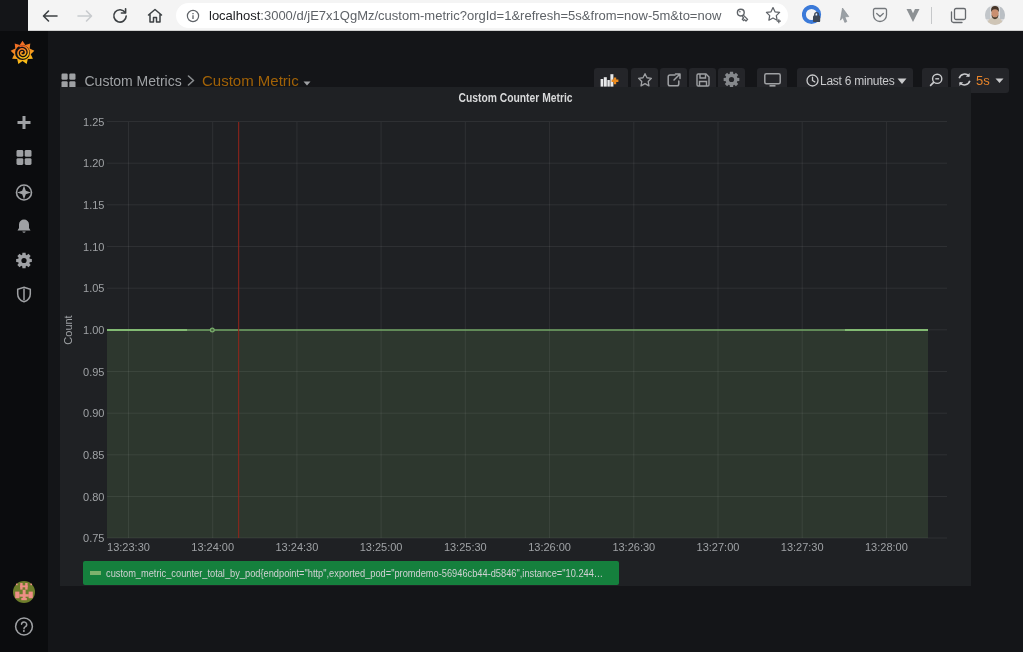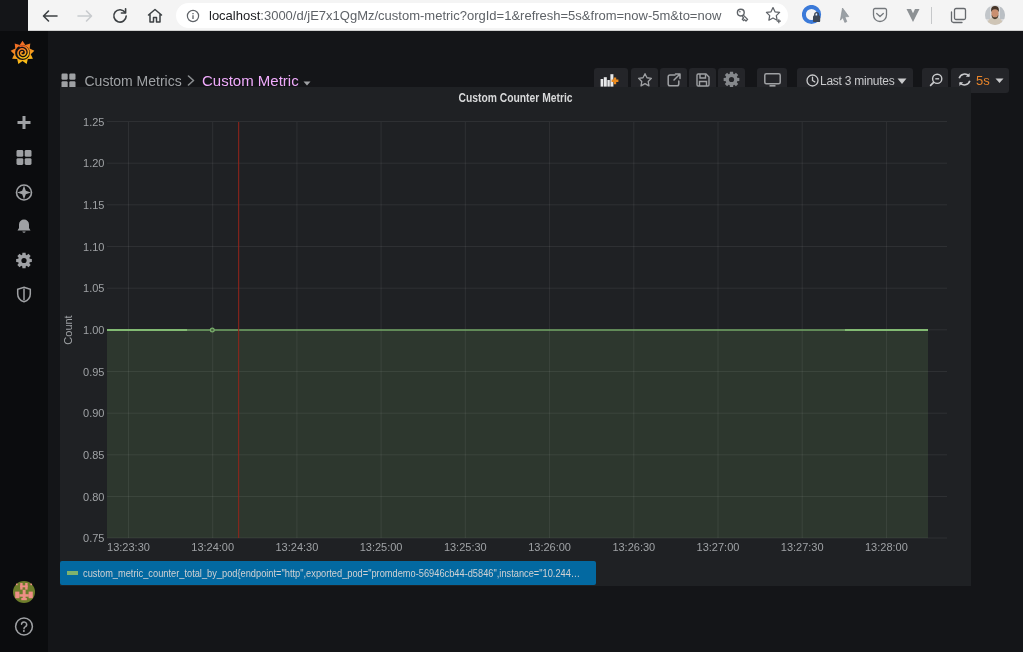--- a/index.html
+++ b/index.html
@@ -13,21 +13,21 @@
   #urltext{position:absolute;left:181px;top:8px;font-size:13px;color:#5f6368;white-space:nowrap;}
   #urltext b{color:#202124;font-weight:normal;}
   #app{position:absolute;left:0;top:31px;width:1023px;height:621px;background:#141518;}
   #sidebar{position:absolute;left:0;top:0;width:48px;height:621px;background:#0b0c0e;}
   .sic{position:absolute;left:0;width:48px;text-align:center;}
   #navbar{position:absolute;left:48px;top:0;width:975px;height:34px;margin-top:28px;}
   .navbtn{position:absolute;top:9px;height:25px;background:#242529;border-radius:3px;}
   #panel{position:absolute;left:60px;top:56px;width:911px;height:499px;background:#1f2124;}
   #ptitle{position:absolute;left:0;top:4px;width:911px;text-align:center;color:#d8d9da;
           font-size:12px;font-weight:bold;transform:scaleX(0.86);}
-  #legendbox{position:absolute;left:0;top:474px;width:536px;height:24px;background:#0369a1;border-radius:2px;}
+  #legendbox{position:absolute;left:23px;top:474px;width:536px;height:24px;background:#15803d;border-radius:2px;}
   #legendbox .dash{position:absolute;left:7px;top:10px;width:11px;height:4px;background:#7eb26d;}
   #legendbox .ltext{position:absolute;left:23px;top:6px;font-size:11px;color:#d0d1d3;white-space:nowrap;transform:scaleX(0.842);transform-origin:0 50%;}
 </style>
 </head>
 <body>
 
   <div id="chrome">
     <svg class="cicon" style="left:12px;top:6px" width="20" height="20" viewBox="0 0 20 20">
       <path d="M17 10 H4 M8.5 5 L3.5 10 L8.5 15" stroke="#3c4043" stroke-width="1.6" fill="none" stroke-linecap="round" stroke-linejoin="round"></path>
     </svg>
@@ -162,21 +162,21 @@
       <svg style="position:absolute;left:13px;top:14px" width="15" height="15" viewBox="0 0 15 15">
         <rect x="0.5" y="0.5" width="6.2" height="6.2" rx="1.2" fill="#9fa1a4"></rect>
         <rect x="8.3" y="0.5" width="6.2" height="6.2" rx="1.2" fill="#9fa1a4"></rect>
         <rect x="0.5" y="8.3" width="6.2" height="6.2" rx="1.2" fill="#9fa1a4"></rect>
         <rect x="8.3" y="8.3" width="6.2" height="6.2" rx="1.2" fill="#9fa1a4"></rect>
       </svg>
       <div style="position:absolute;left:36.5px;top:14px;font-size:14px;color:#9fa2a5;">Custom Metrics</div>
       <svg style="position:absolute;left:139px;top:16px" width="8" height="11" viewBox="0 0 8 11">
         <path d="M1.5 1 L6.5 5.5 L1.5 10" stroke="#8a8d90" stroke-width="1.6" fill="none" stroke-linecap="round" stroke-linejoin="round"></path>
       </svg>
-      <div style="position:absolute;left:154px;top:13px;font-size:15px;color:#f0abfc;">Custom Metric</div>
+      <div style="position:absolute;left:154px;top:13px;font-size:15px;color:#a16207;">Custom Metric</div>
       <svg style="position:absolute;left:255px;top:22px" width="8" height="5" viewBox="0 0 8 5">
         <path d="M0.5 0.5 L4 4.5 L7.5 0.5 Z" fill="#9fa1a4"></path>
       </svg>
 
       <div class="navbtn" style="left:546px;width:34px;"></div>
       <svg style="position:absolute;left:552px;top:13px" width="24" height="18" viewBox="0 0 24 18">
         <rect x="0.6" y="7" width="2.6" height="7.6" fill="#e8e9ea"></rect>
         <rect x="3.8" y="5.2" width="3" height="9.4" fill="#e8e9ea"></rect>
         <rect x="7.4" y="8" width="2.4" height="6.6" fill="#e8e9ea"></rect>
         <rect x="10.4" y="2.2" width="3" height="12.4" fill="#e8e9ea"></rect>
@@ -204,21 +204,21 @@
       <div class="navbtn" style="left:709px;width:30px;"></div>
       <svg style="position:absolute;left:716px;top:14px" width="17" height="14" viewBox="0 0 17 14">
         <rect x="0.8" y="0.8" width="15.4" height="10" rx="1.5" stroke="#9fa1a4" stroke-width="1.5" fill="none"></rect>
         <rect x="5.5" y="12" width="6" height="1.6" fill="#9fa1a4"></rect>
       </svg>
       <div class="navbtn" style="left:749px;width:116px;"></div>
       <svg style="position:absolute;left:758px;top:15px" width="13" height="13" viewBox="0 0 13 13">
         <circle cx="6.5" cy="6.5" r="5.5" stroke="#c9cacc" stroke-width="1.3" fill="none"></circle>
         <path d="M6.5 3.2 V6.5 L8.8 7.9" stroke="#c9cacc" stroke-width="1.3" fill="none" stroke-linecap="round"></path>
       </svg>
-      <div style="position:absolute;left:772px;top:15px;font-size:12px;letter-spacing:-0.25px;color:#c9cacc;">Last 3 minutes</div>
+      <div style="position:absolute;left:772px;top:15px;font-size:12px;letter-spacing:-0.25px;color:#c9cacc;">Last 6 minutes</div>
       <svg style="position:absolute;left:849px;top:19px" width="10" height="7" viewBox="0 0 10 7">
         <path d="M0.5 0.5 L5 6 L9.5 0.5 Z" fill="#c9cacc"></path>
       </svg>
       <div class="navbtn" style="left:874px;width:26px;"></div>
       <svg style="position:absolute;left:881px;top:14px" width="14" height="14" viewBox="0 0 14 14">
         <circle cx="8.2" cy="5.8" r="4.6" stroke="#c9cacc" stroke-width="1.4" fill="none"></circle>
         <path d="M6.3 5.8 h3.8" stroke="#c9cacc" stroke-width="1.4"></path>
         <path d="M4.6 9.4 L1.6 12.4" stroke="#c9cacc" stroke-width="1.7" stroke-linecap="round"></path>
       </svg>
       <div class="navbtn" style="left:903px;width:58px;"></div>

